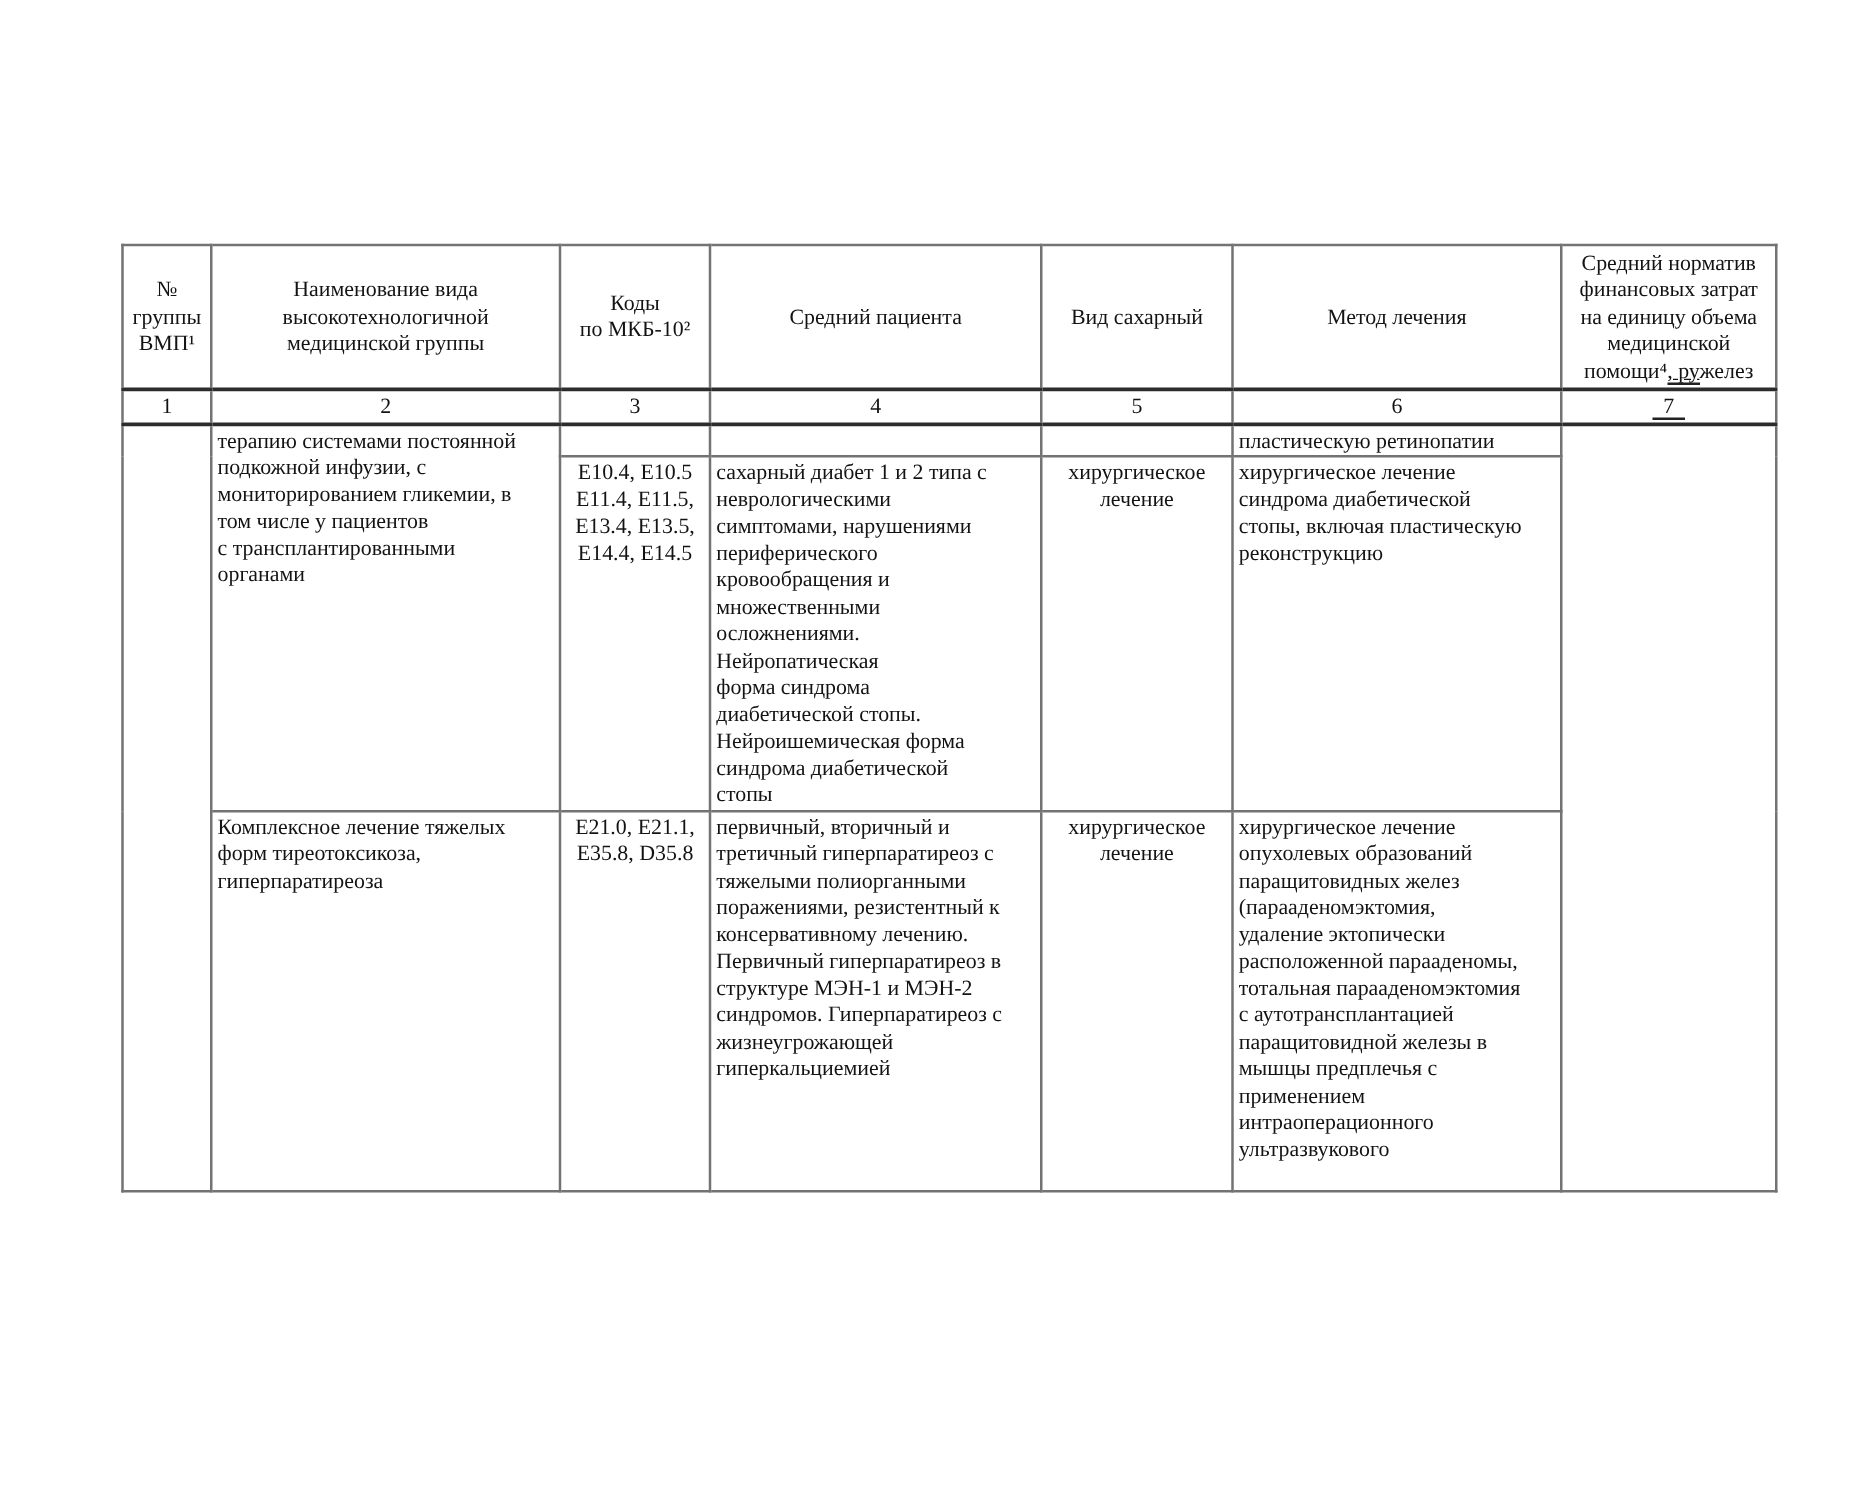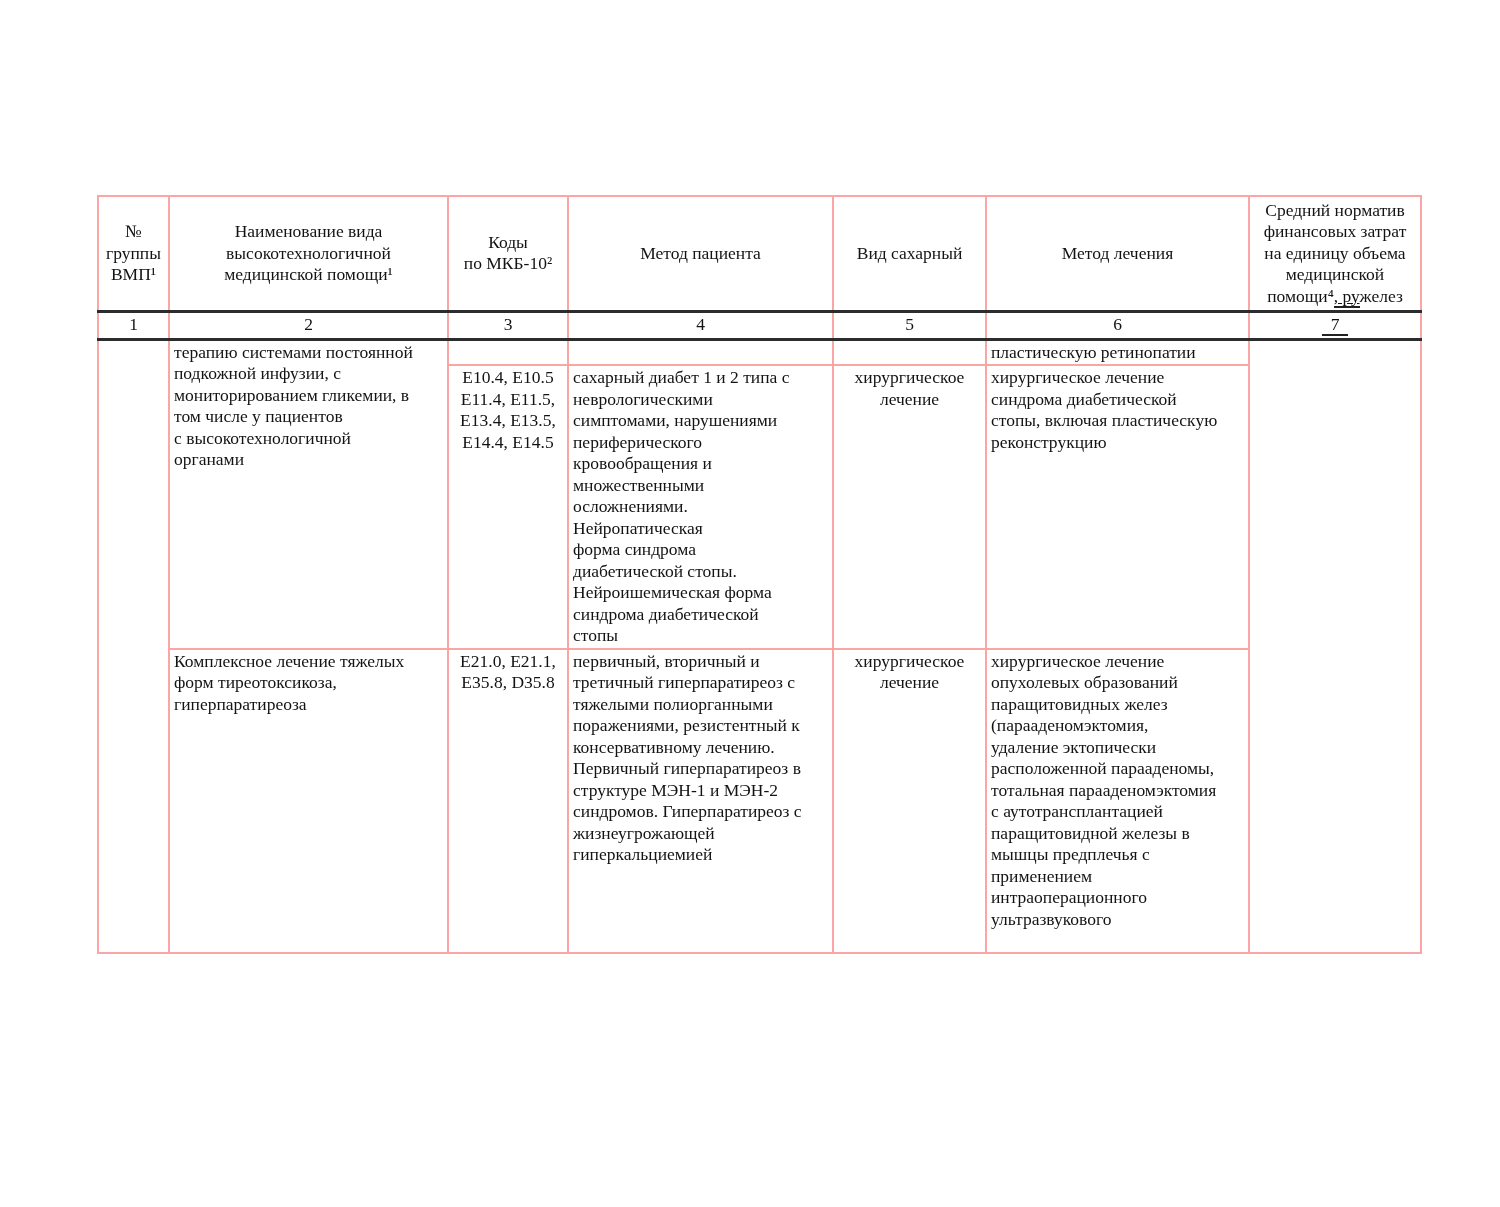--- a/index.html
+++ b/index.html
@@ -22,21 +22,21 @@
     position: absolute;
     left: 97px;
     top: 195px;
     width: 1323px;
     border-collapse: collapse;
     table-layout: fixed;
     font-size: 17.5px;
     line-height: 21.5px;
   }
   table.vmp td {
-    border: 2px solid #fca5a5;
+    border: 2px solid #737373;
     padding: 1px 4px;
     overflow: hidden;
   }
   tr.hdr td {
     text-align: center;
     vertical-align: middle;
     padding: 2px 3px;
   }
   tr.nums td {
     text-align: center;
@@ -77,24 +77,24 @@
       <col style="width:172px">
     </colgroup>
 
     <tbody>
         <tr class="hdr" style="height:115px">
       <td class="pre">№
 группы
 ВМП¹</td>
       <td class="pre">Наименование вида
 высокотехнологичной
-медицинской помощи¹</td>
+медицинской группы</td>
       <td class="pre">Коды
 по МКБ-10²</td>
-      <td>Метод пациента</td>
+      <td>Средний пациента</td>
       <td>Вид сахарный</td>
       <td>Метод лечения</td>
       <td><span class="pre">Средний норматив
 финансовых затрат
 на единицу объема
 медицинской
 помощи⁴</span><span class="u-part">, ру</span><span>желез</span></td>
     </tr>
 
     <tr class="nums">
@@ -106,21 +106,21 @@
       <td>6</td>
       <td><span class="u-seven">7</span></td>
     </tr>
 
     <tr style="height:22px">
       <td rowspan="3"></td>
       <td rowspan="2" class="top left pre">терапию системами постоянной
 подкожной инфузии, с
 мониторированием гликемии, в
 том числе у пациентов
-с высокотехнологичной
+с трансплантированными
 органами</td>
       <td></td>
       <td></td>
       <td></td>
       <td class="top left">пластическую ретинопатии</td>
       <td rowspan="3"></td>
     </tr>
 
     <tr style="height:273px">
       <td class="top c pre">E10.4, E10.5

